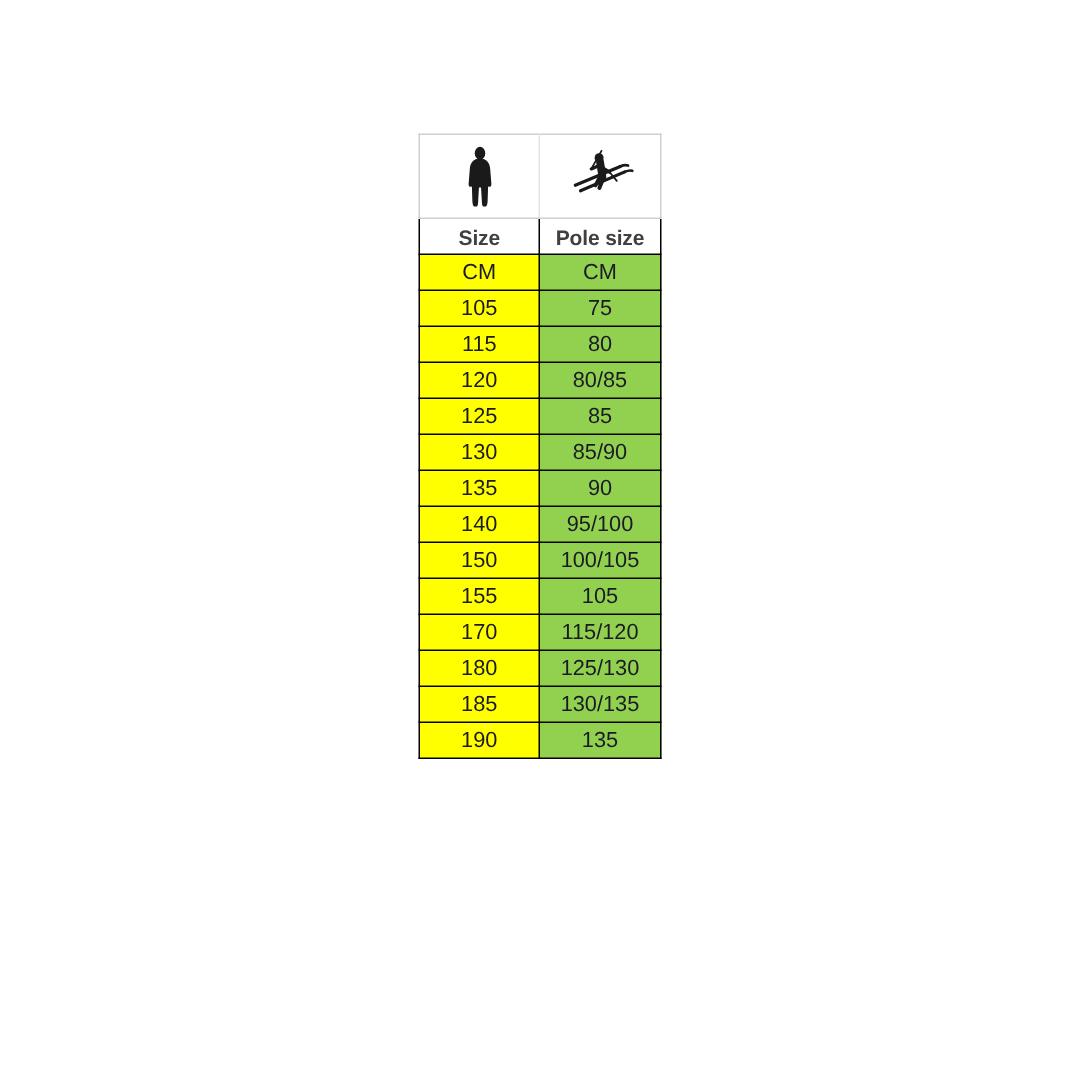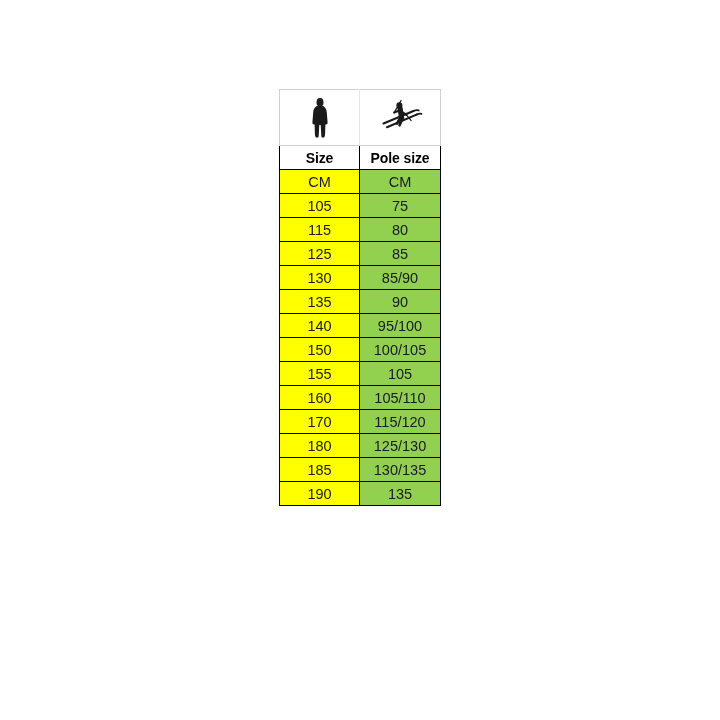--- a/index.html
+++ b/index.html
@@ -48,21 +48,21 @@
     align-items: center;
     justify-content: center;
     height: 55px;
   }
   .icon-box svg { display: block; }
 
   
   tr.head-row td {
     border: 1px solid #000000;
     background: #ffffff;
-    color: #000000;
+    color: #404040;
     font-weight: bold;
     font-size: 14px;
     text-align: center;
     height: 23px;
     padding: 0 2px;
     letter-spacing: -0.1px;
     white-space: nowrap;
   }
 
   
@@ -147,20 +147,24 @@
 
       <tr class="data-row">
         <td class="cell-size">105</td>
         <td class="cell-pole">75</td>
       </tr>
       <tr class="data-row">
         <td class="cell-size">115</td>
         <td class="cell-pole">80</td>
       </tr>
       <tr class="data-row">
+        <td class="cell-size">120</td>
+        <td class="cell-pole">80/85</td>
+      </tr>
+      <tr class="data-row">
         <td class="cell-size">125</td>
         <td class="cell-pole">85</td>
       </tr>
       <tr class="data-row">
         <td class="cell-size">130</td>
         <td class="cell-pole">85/90</td>
       </tr>
       <tr class="data-row">
         <td class="cell-size">135</td>
         <td class="cell-pole">90</td>
@@ -169,24 +173,20 @@
         <td class="cell-size">140</td>
         <td class="cell-pole">95/100</td>
       </tr>
       <tr class="data-row">
         <td class="cell-size">150</td>
         <td class="cell-pole">100/105</td>
       </tr>
       <tr class="data-row">
         <td class="cell-size">155</td>
         <td class="cell-pole">105</td>
-      </tr>
-      <tr class="data-row">
-        <td class="cell-size">160</td>
-        <td class="cell-pole">105/110</td>
       </tr>
       <tr class="data-row">
         <td class="cell-size">170</td>
         <td class="cell-pole">115/120</td>
       </tr>
       <tr class="data-row">
         <td class="cell-size">180</td>
         <td class="cell-pole">125/130</td>
       </tr>
       <tr class="data-row">

